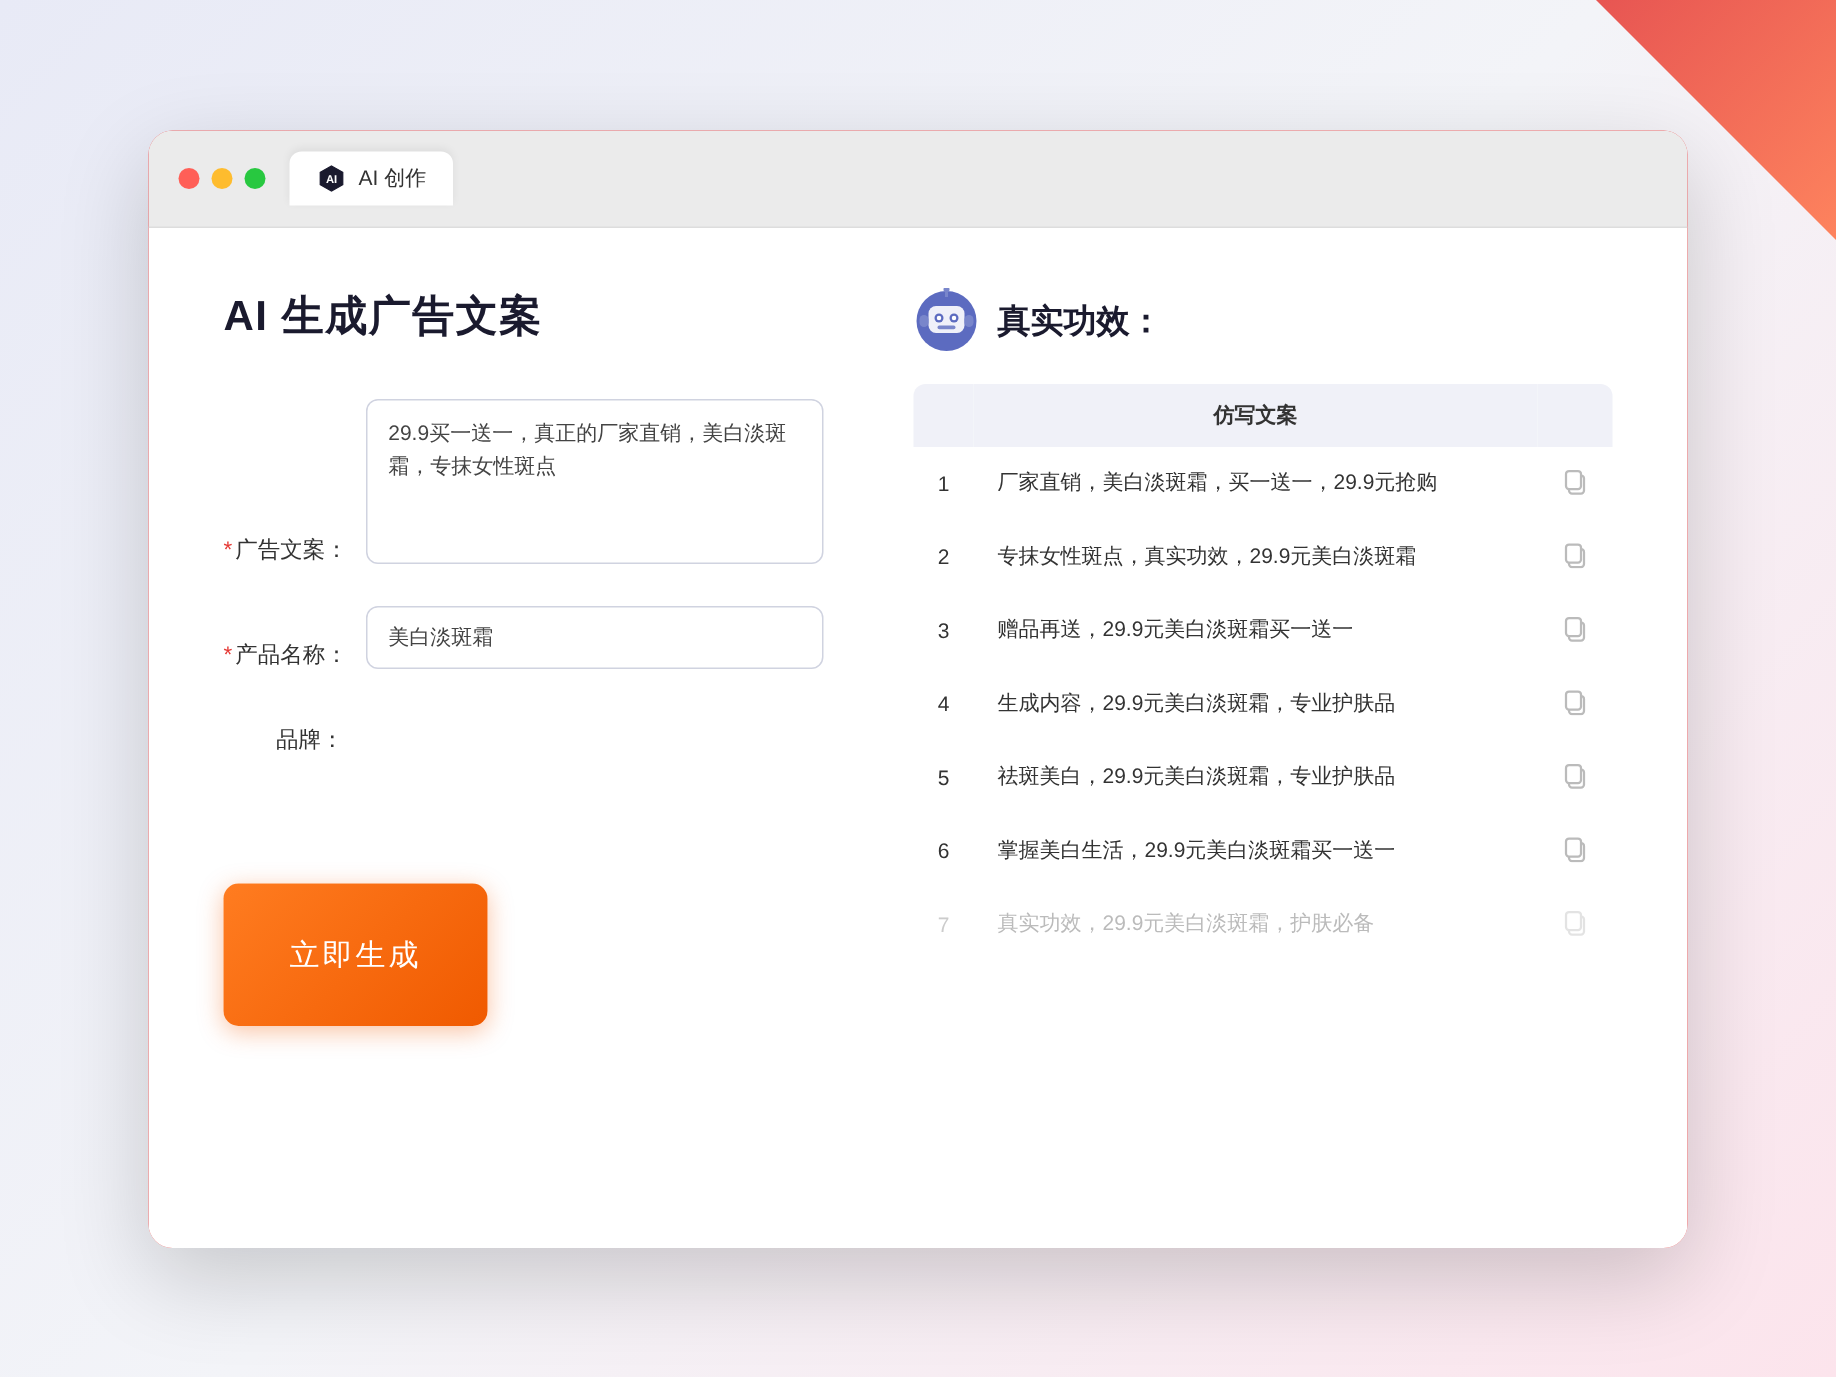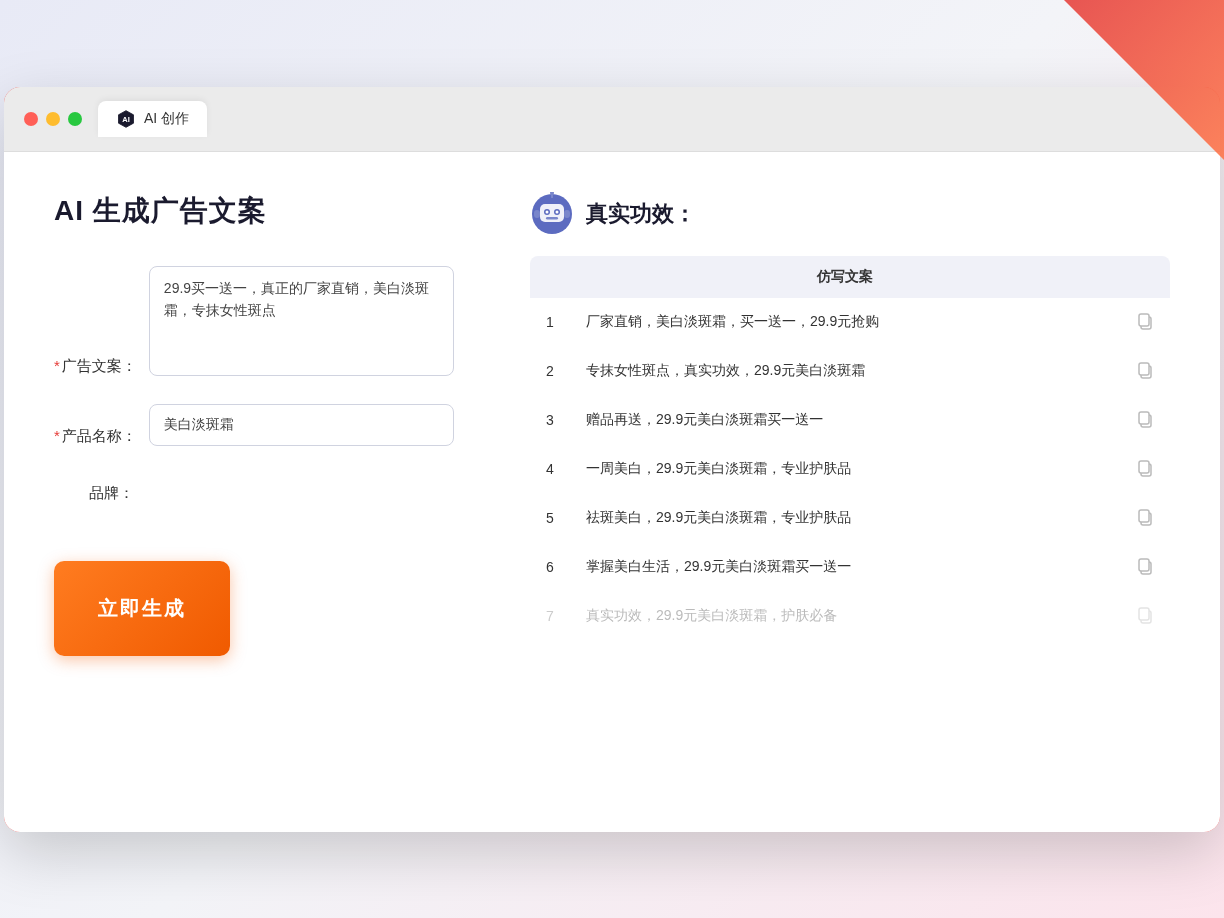--- a/index.html
+++ b/index.html
@@ -22,21 +22,21 @@
       top: 0;
       right: 0;
       width: 160px;
       height: 160px;
       background: linear-gradient(135deg, #e53935, #ff7043);
       clip-path: polygon(100% 0, 0 0, 100% 100%);
       opacity: 0.85;
     }
 
     .browser-window {
-      width: 1216px;
+      width: 1026px;
       background: #ef4444;
       border-radius: 16px;
       box-shadow: 0 20px 60px rgba(0,0,0,0.18);
       overflow: hidden;
     }
 
     
     .title-bar {
       background: #ebebeb;
       padding: 14px 20px;
@@ -74,21 +74,21 @@
 
     .tab-icon {
       width: 20px;
       height: 20px;
     }
 
     
     .main-content {
       background: #ffffff;
       display: flex;
-      gap: 16px;
+      gap: 0;
       min-height: 680px;
       padding: 40px 50px;
     }
 
     
     .left-panel {
       flex: 0 0 440px;
       padding-right: 40px;
     }
 
@@ -137,28 +137,28 @@
 
     .form-textarea {
       height: 110px;
     }
 
     .form-input-single {
       height: 42px;
     }
 
     .generate-btn {
-      margin-top: 30px;
+      margin-top: 58px;
       background: linear-gradient(135deg, #ff7c20, #f05a00);
       color: #fff;
       border: none;
       border-radius: 10px;
       padding: 34px 44px;
       font-size: 20px;
-      font-weight: 700;
+      font-weight: 400;
       cursor: pointer;
       letter-spacing: 2px;
       box-shadow: 0 4px 16px rgba(240,90,0,0.35);
       font-family: inherit;
     }
 
     
     .right-panel {
       flex: 1;
       padding-left: 20px;
@@ -349,21 +349,21 @@
             <tr>
               <td class="row-num">3</td>
               <td>赠品再送，29.9元美白淡斑霜买一送一</td>
               <td class="copy-icon-cell"><span class="copy-icon"><svg viewBox="0 0 18 18" fill="none" width="18" height="18">
       <rect x="5" y="5" width="10" height="12" rx="2" stroke="#bbb" stroke-width="1.5" fill="none"></rect>
       <rect x="3" y="2" width="10" height="12" rx="2" stroke="#bbb" stroke-width="1.5" fill="white"></rect>
     </svg></span></td>
             </tr>
             <tr>
               <td class="row-num">4</td>
-              <td>一周美白，29.9元美白淡斑霜，专业护肤品</td>
+              <td>生成内容，29.9元美白淡斑霜，专业护肤品</td>
               <td class="copy-icon-cell"><span class="copy-icon"><svg viewBox="0 0 18 18" fill="none" width="18" height="18">
       <rect x="5" y="5" width="10" height="12" rx="2" stroke="#bbb" stroke-width="1.5" fill="none"></rect>
       <rect x="3" y="2" width="10" height="12" rx="2" stroke="#bbb" stroke-width="1.5" fill="white"></rect>
     </svg></span></td>
             </tr>
             <tr>
               <td class="row-num">5</td>
               <td>祛斑美白，29.9元美白淡斑霜，专业护肤品</td>
               <td class="copy-icon-cell"><span class="copy-icon"><svg viewBox="0 0 18 18" fill="none" width="18" height="18">
       <rect x="5" y="5" width="10" height="12" rx="2" stroke="#bbb" stroke-width="1.5" fill="none"></rect>

